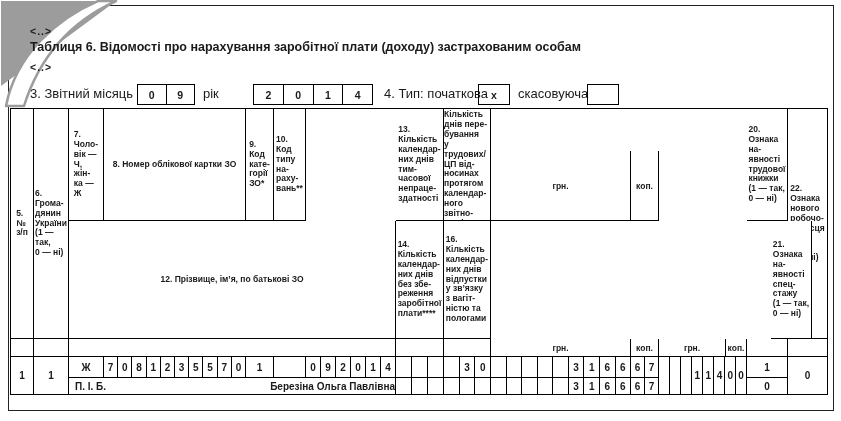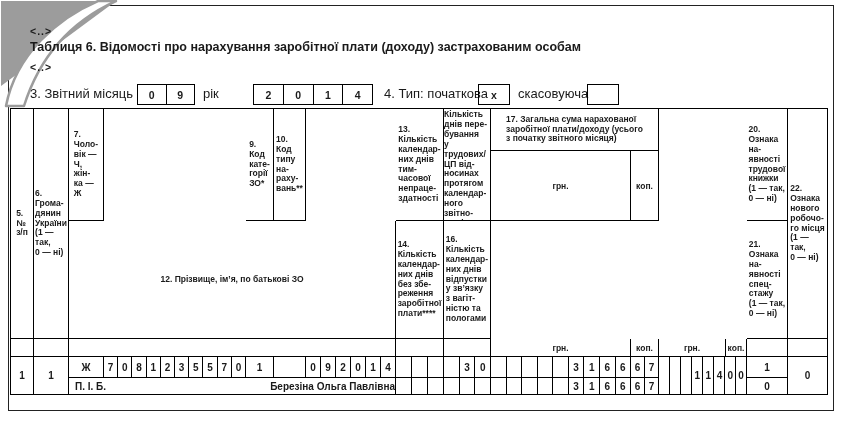--- a/index.html
+++ b/index.html
@@ -83,20 +83,23 @@
     </div>
   <div class="c" style="left:58px;top:0;width:35px;height:112px">
       <span class="hc">7.
 Чоло-
 вік —
 Ч,
 жін-
 ка —
 Ж</span>
     </div>
+  <div class="c" style="left:93px;top:0;width:142px;height:112px">
+      <span class="hc">8. Номер облікової картки ЗО</span>
+    </div>
   <div class="c" style="left:235px;top:0;width:28px;height:112px">
       <span class="hc">9.
 Код
 кате-
 горії
 ЗО*</span>
     </div>
   <div class="c" style="left:263px;top:0;width:32px;height:112px">
       <span class="hc">10.
 Код
@@ -121,25 +124,20 @@
 днів пере-
 бування
 у трудових/
 ЦП від-
 носинах
 протягом
 календар-
 ного звітно-
 го місяця</span>
     </div>
-  <div class="c" style="left:480px;top:0;width:168px;height:42px">
-      <span class="hc">17. Загальна сума нарахованої
-заробітної плати/доходу (усього
-з початку звітного місяця)</span>
-    </div>
   <div class="c" style="left:480px;top:42px;width:140px;height:70px">
       <span class="sub">грн.</span>
     </div>
   <div class="c" style="left:620px;top:42px;width:28px;height:70px">
       <span class="sub">коп.</span>
     </div>
   <div class="c" style="left:736px;top:0;width:41px;height:112px">
       <span class="hc">20.
 Ознака
 на-
@@ -177,21 +175,21 @@
       <span class="hc">16.
 Кількість
 календар-
 них днів
 відпустки
 у зв’язку
 з вагіт-
 ністю та
 пологами</span>
     </div>
-  <div class="c" style="left:736px;top:112px;width:41px;height:118px">
+  <div class="c" style="left:760px;top:112px;width:41px;height:118px">
       <span class="hc">21.
 Ознака
 на-
 явності
 спец-
 стажу
 (1 — так,
 0 — ні)</span>
     </div>
 

